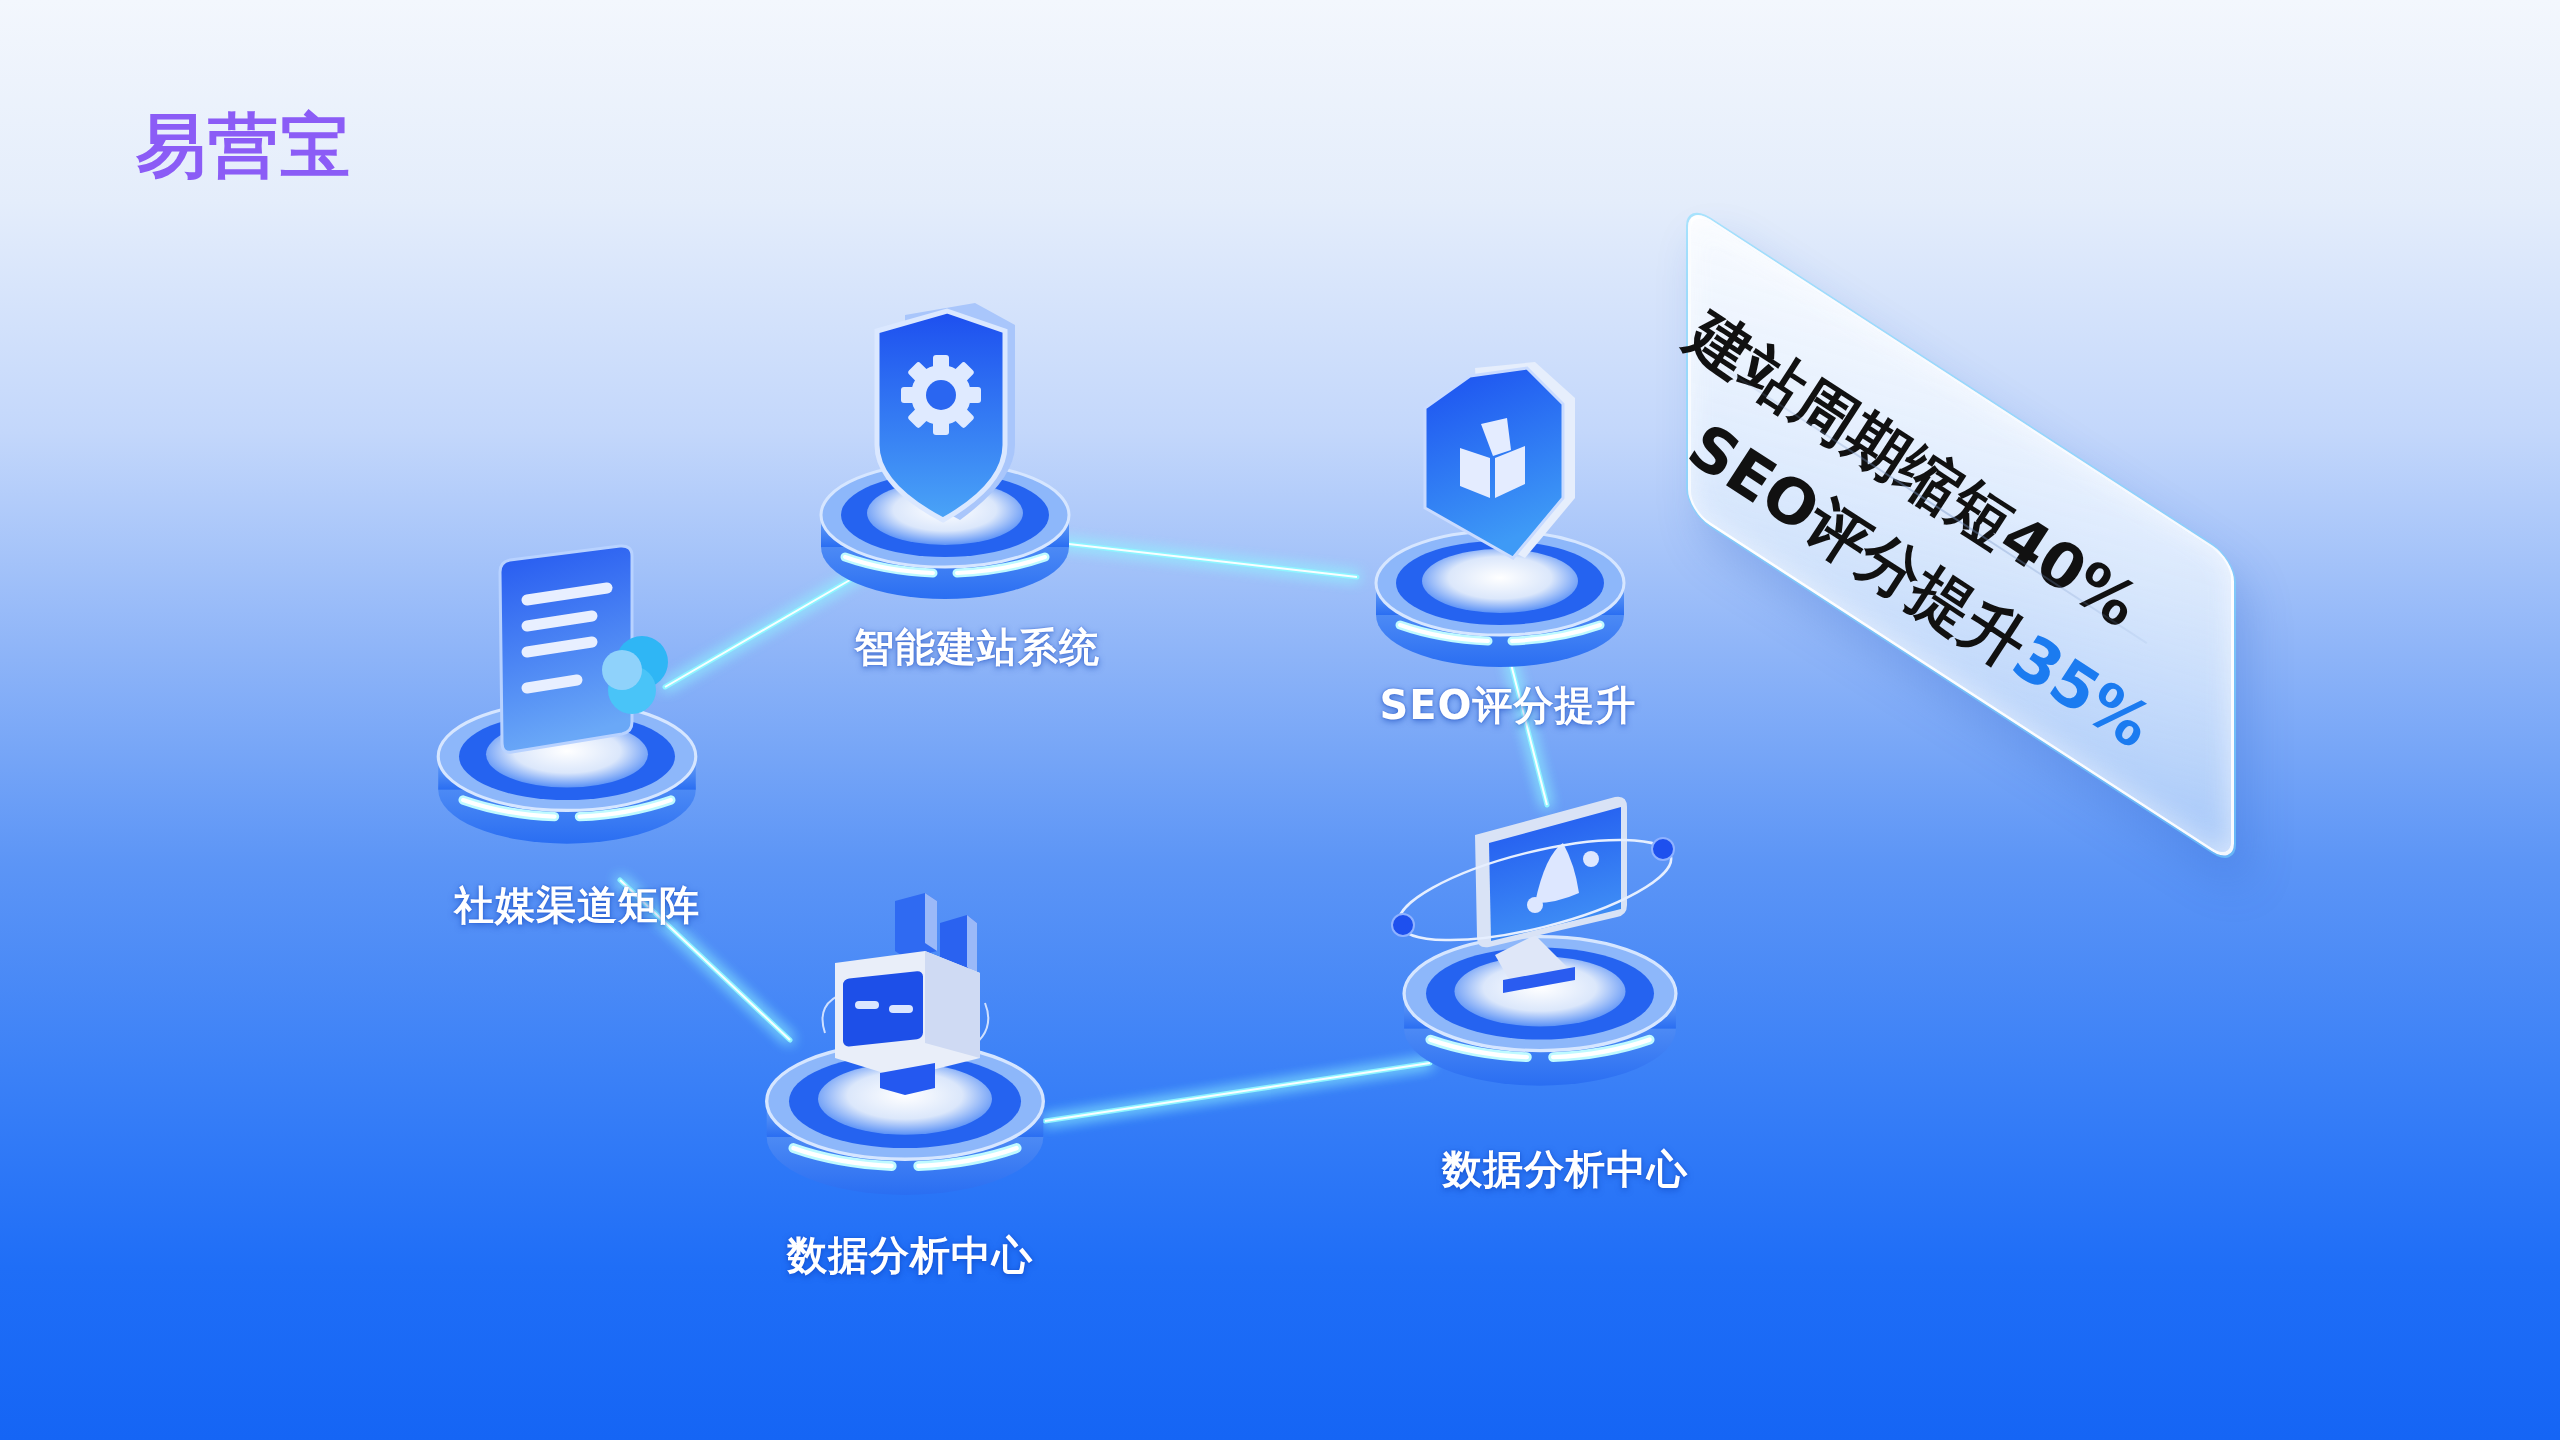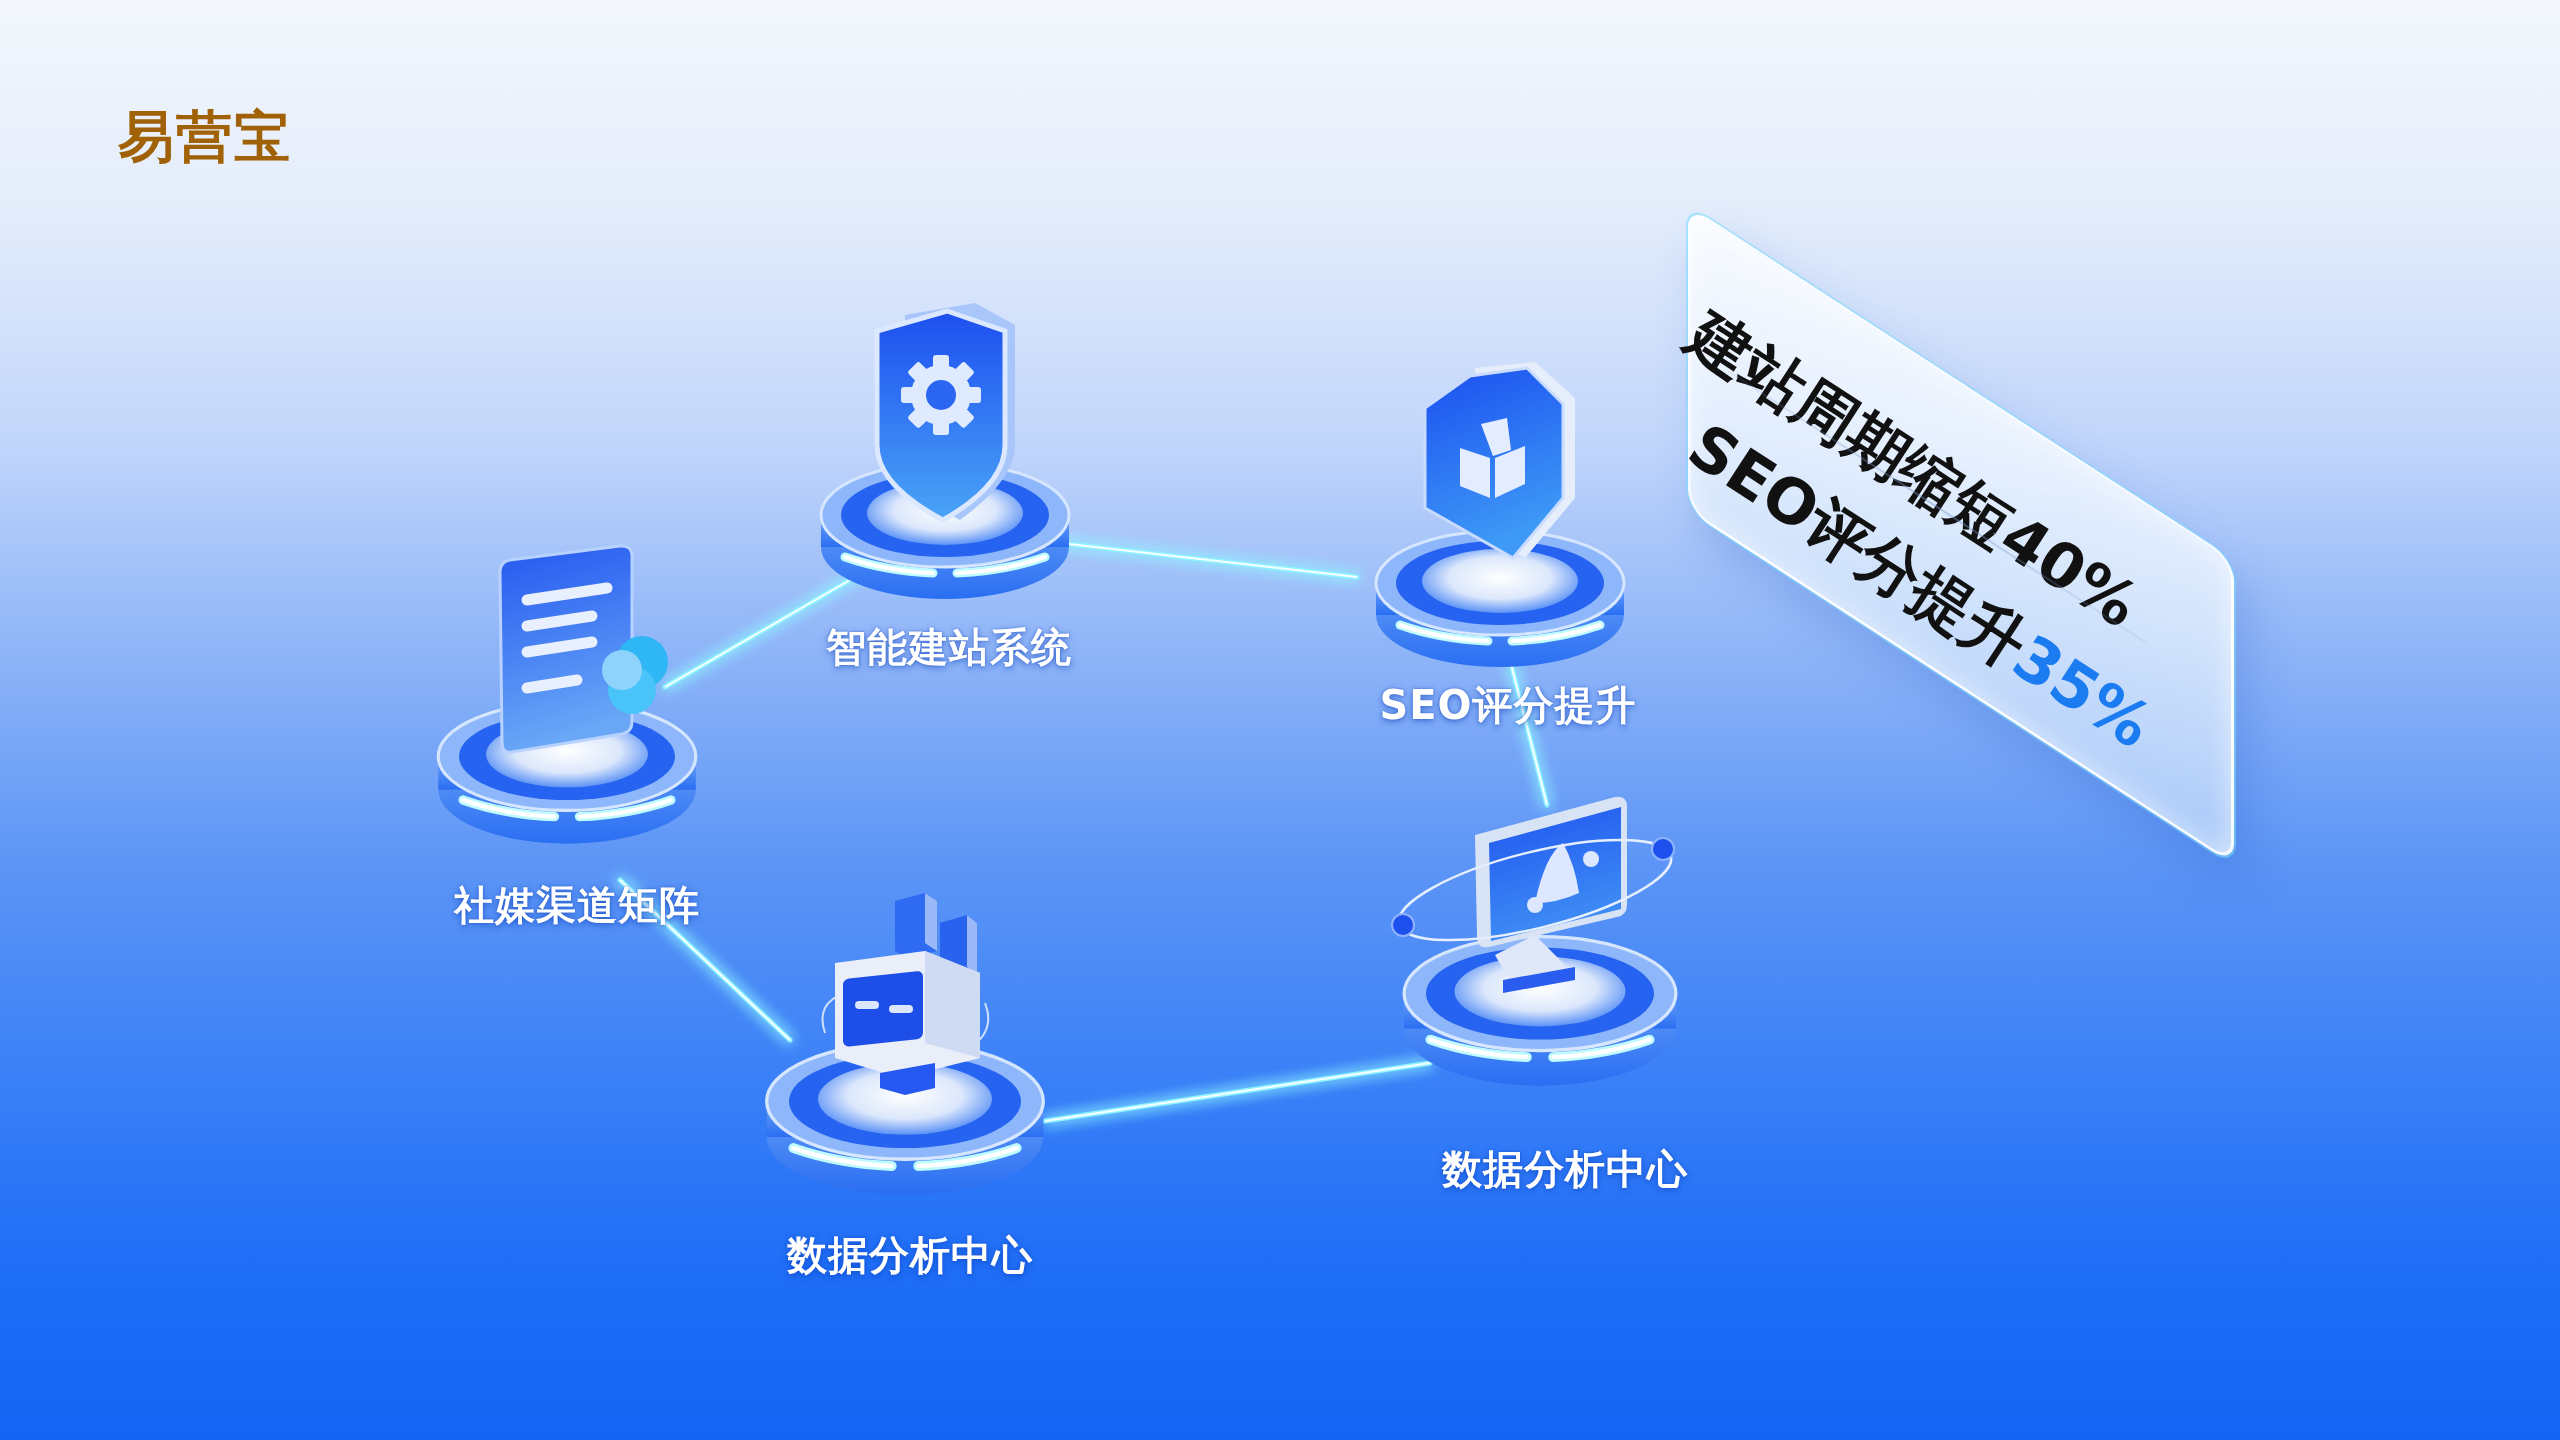--- a/index.html
+++ b/index.html
@@ -2,22 +2,22 @@
 <html><head>
   <meta charset="utf-8">
   <style>
     html, body { margin: 0; padding: 0; }
     body {
       width: 2560px; height: 1440px; overflow: hidden; position: relative;
       font-family: "DejaVu Sans", "Liberation Sans", sans-serif;
       background: linear-gradient(180deg, #f3f7fd 0%, #e4edfb 14%, #c3d7fb 30%, #8fb5f8 45%, #5c95f6 60%, #3a80f7 75%, #1f6ef7 88%, #1565f5 100%);
     }
     .title {
-      position: absolute; left: 118px; top: 100px;
-      font-size: 56px; font-weight: 900; color: #a16207; letter-spacing: 2px;
+      position: absolute; left: 136px; top: 100px;
+      font-size: 70px; font-weight: 900; color: #8b5cf6; letter-spacing: 2px;
       font-family: "DejaVu Sans", sans-serif;
     }
     svg.links { position: absolute; left: 0; top: 0; width: 2560px; height: 1440px; pointer-events: none; }
     .node { position: absolute; width: 0; height: 0; }
     .platform { position: absolute; transform: translate(-50%, -50%); }
     .icon { position: absolute; transform: translate(-50%, -100%); }
     .label {
       position: absolute; transform: translateX(-50%); white-space: nowrap;
       color: #ffffff; font-weight: bold; font-size: 40px; letter-spacing: 1px;
       text-shadow: 0 2px 6px rgba(10,60,180,0.55), 0 0 2px rgba(20,70,200,0.6);
@@ -117,21 +117,21 @@
       <rect x="-8" y="26" width="16" height="14" rx="3"></rect>
       <rect x="-40" y="-8" width="14" height="16" rx="3"></rect>
       <rect x="26" y="-8" width="14" height="16" rx="3"></rect>
       <rect x="-8" y="-40" width="16" height="14" rx="3" transform="rotate(45)"></rect>
       <rect x="-8" y="26" width="16" height="14" rx="3" transform="rotate(45)"></rect>
       <rect x="-40" y="-8" width="14" height="16" rx="3" transform="rotate(45)"></rect>
       <rect x="26" y="-8" width="14" height="16" rx="3" transform="rotate(45)"></rect>
       <circle r="15" fill="#2a66f1"></circle>
     </g>
   </svg>
-  <div class="label" style="left:4px; top:90px;">智能建站系统</div>
+  <div class="label" style="left:32px; top:90px;">智能建站系统</div>
 </div>
 
 <div class="node" style="left:1500px; top:598px;">
   <svg class="platform" width="260" height="150" viewBox="0 0 260 150">
     <ellipse cx="130" cy="92" rx="124" ry="52" fill="url(#pside1)"></ellipse>
     <rect x="6" y="60" width="248" height="32" fill="url(#pside1)"></rect>
     <ellipse cx="130" cy="60" rx="124" ry="52" fill="#8db7fa" stroke="#d6e6ff" stroke-width="3"></ellipse>
     <ellipse cx="130" cy="60" rx="104" ry="42" fill="#2563f0"></ellipse>
     <ellipse cx="130" cy="58" rx="78" ry="32" fill="url(#ptop1)"></ellipse>
     <path d="M30 102 Q70 116 118 118" stroke="#bffaff" stroke-width="9" fill="none" stroke-linecap="round"></path>

